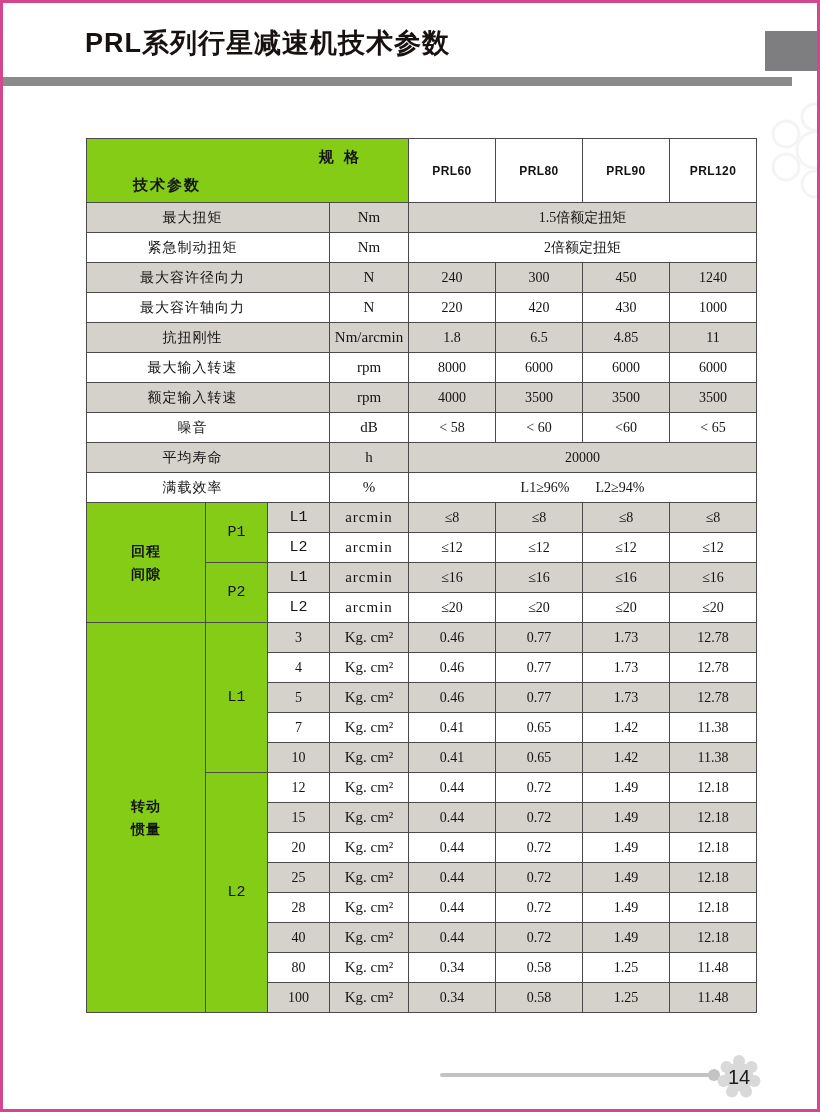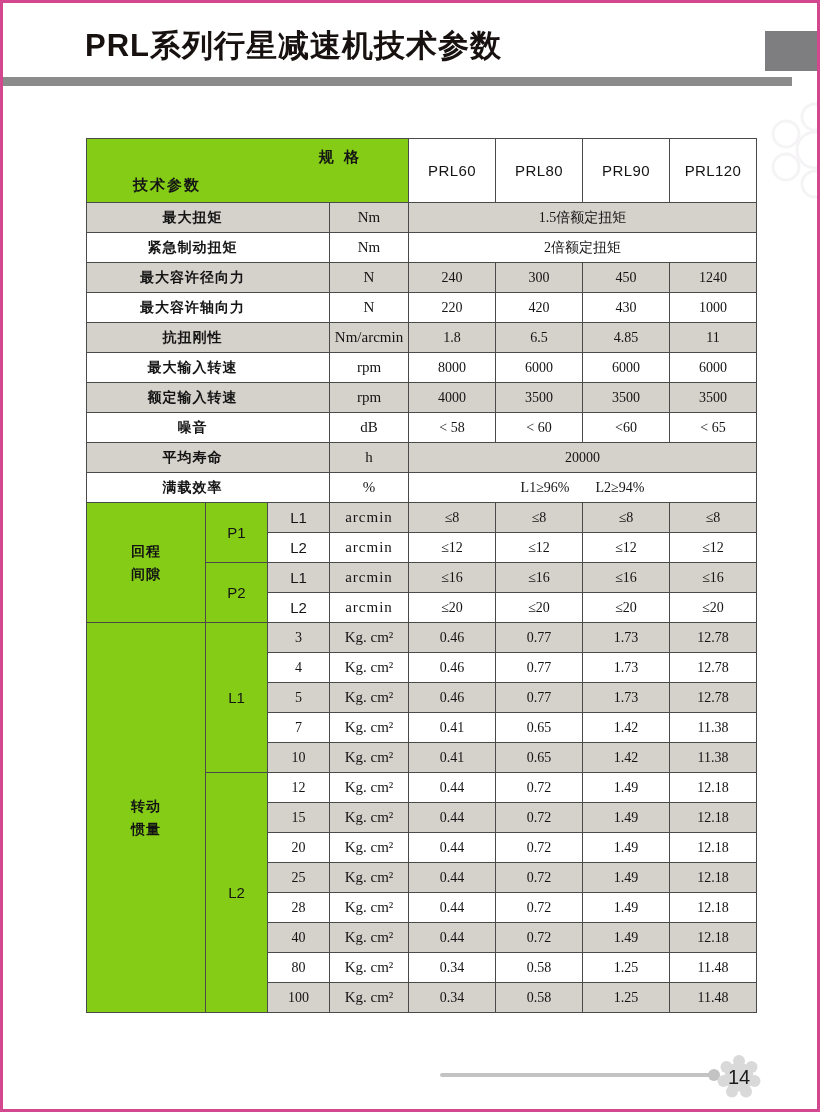--- a/index.html
+++ b/index.html
@@ -7,21 +7,21 @@
 
   .page {
     position:relative; width:820px; height:1112px;
     box-sizing:border-box; background:#ffffff;
     border:3px solid #d2478e; overflow:hidden;
   }
 
   
   .doc-title {
     position:absolute; left:82px; top:22px;
-    font-size:31px; font-weight:bold; color:#171110;
+    font-size:27px; font-weight:bold; color:#171110;
     letter-spacing:1px; white-space:nowrap;
   }
   .title-underline {
     position:absolute; left:0; top:74px; width:789px; height:9px;
     background:#8b8b8b;
   }
   .corner-block {
     position:absolute; left:762px; top:28px; width:53px; height:40px;
     background:#7e7e81;
   }
@@ -54,29 +54,29 @@
   }
   .diag-top {
     position:absolute; right:46px; top:9px;
     font-size:15px; font-weight:bold; letter-spacing:3px; color:#151515;
   }
   .diag-bottom {
     position:absolute; left:46px; bottom:7px;
     font-size:15px; font-weight:bold; letter-spacing:2px; color:#151515;
   }
 
-  td.model { font-size:15px; letter-spacing:0.4px; font-weight:400; }
+  td.model { font-size:12px; letter-spacing:0.4px; font-weight:700; }
   td.param {
-    font-size:14px; font-weight:bold; letter-spacing:1px;
+    font-size:14px; font-weight:normal; letter-spacing:1px;
     padding-right:31px;
   }
   td.unit  { font-family:"Liberation Serif", serif; font-size:15px; }
   td.val   { font-family:"Liberation Serif", serif; font-size:14px; }
   td.sec   { font-size:14px; font-weight:bold; letter-spacing:1px; line-height:23px; }
-  td.grade, td.level { font-family:Liberation Sans, sans-serif; font-size:15px; }
+  td.grade, td.level { font-family:Liberation Mono, monospace; font-size:15px; }
   td.ratio { font-family:"Liberation Serif", serif; font-size:14px; }
   td.arcmin-unit { font-family:"Liberation Serif", serif; font-size:15px; letter-spacing:1px; }
   .eff-gap { display:inline-block; width:26px; }
 
   
   .footer-line {
     position:absolute; left:437px; top:1070px; width:272px; height:4px;
     background:#c3c3c3; border-radius:2px;
   }
   .footer-dot {

